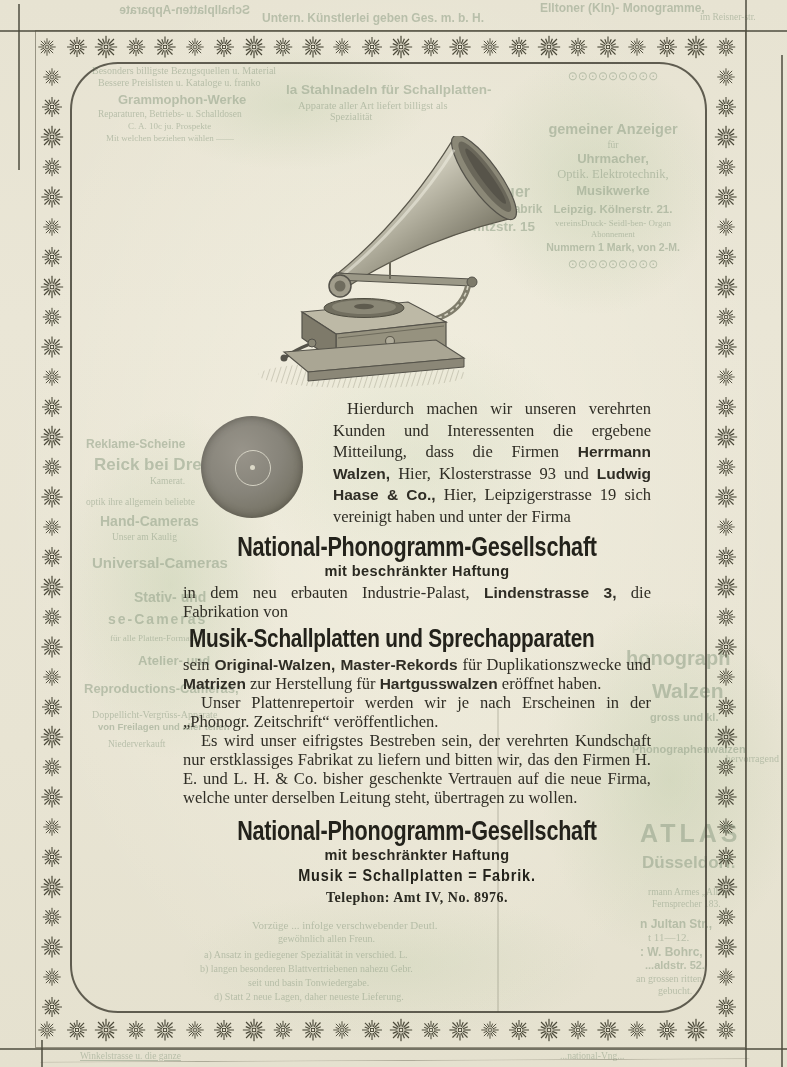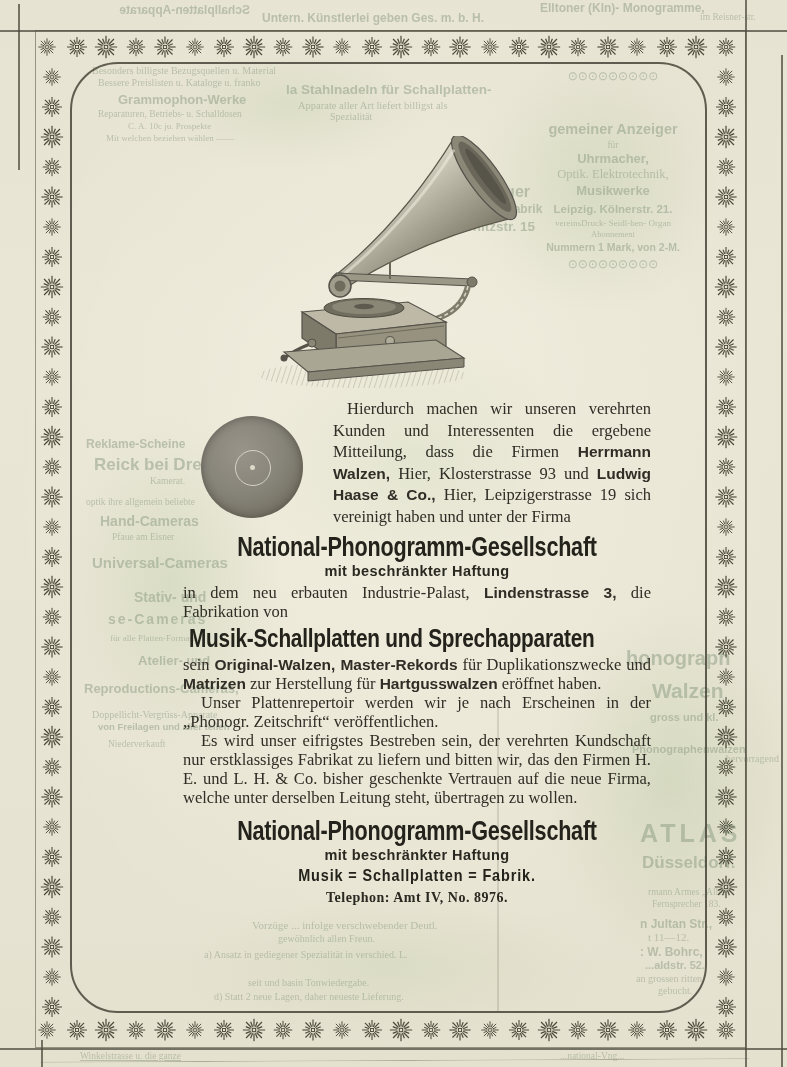--- a/index.html
+++ b/index.html
@@ -86,21 +86,21 @@
       <div class="ghost gb" style="left: 528px; top: 242px; font-size: 10.5px; width: 170px; text-align: center;">Nummern 1 Mark, von 2-M.</div>
       <div class="ghost" style="left: 528px; top: 258px; font-size: 12px; width: 170px; text-align: center;">⊙⊙⊙⊙⊙⊙⊙⊙⊙</div>
       <div class="ghost gb" style="left: 415px; top: 184px; font-size: 16px; width: 150px; text-align: center;">Max Sauer</div>
       <div class="ghost gb" style="left: 415px; top: 203px; font-size: 12px; width: 150px; text-align: center;">...uren- res -Fabrik</div>
       <div class="ghost gb" style="left: 415px; top: 220px; font-size: 13.5px; width: 150px; text-align: center;">Leibnitzstr. 15</div>
       <div class="ghost gb" style="left: 86px; top: 438px; font-size: 12px; width: 155px;">Reklame-Scheine</div>
       <div class="ghost gb" style="left: 94px; top: 456px; font-size: 17px; width: 190px;">Reick bei Dresden</div>
       <div class="ghost" style="left: 150px; top: 477px; font-size: 9.5px; width: 100px;">Kamerat.</div>
       <div class="ghost" style="left: 86px; top: 498px; font-size: 9.5px; width: 180px;">optik ihre allgemein beliebte</div>
       <div class="ghost gb" style="left: 100px; top: 514px; font-size: 14px; width: 160px;">Hand-Cameras</div>
-      <div class="ghost" style="left: 112px; top: 533px; font-size: 9.5px; width: 140px;">Pfaue am Eisner</div>
+      <div class="ghost" style="left: 112px; top: 533px; font-size: 9.5px; width: 140px;">Unser am Kaulig</div>
       <div class="ghost gb" style="left: 92px; top: 555px; font-size: 15px; width: 180px;">Universal-Cameras</div>
       <div class="ghost gb" style="left: 134px; top: 590px; font-size: 14px; width: 130px;">Stativ- und</div>
       <div class="ghost gb" style="left: 108px; top: 612px; font-size: 14px; width: 160px; letter-spacing: 2px;">se-Cameras</div>
       <div class="ghost" style="left: 110px; top: 634px; font-size: 9px; width: 155px;">für alle Platten-Formate</div>
       <div class="ghost gb" style="left: 138px; top: 654px; font-size: 13px; width: 135px;">Atelier- und</div>
       <div class="ghost gb" style="left: 84px; top: 682px; font-size: 13px; width: 200px;">Reproductions-Cameras,</div>
       <div class="ghost" style="left: 92px; top: 710px; font-size: 10px; width: 195px;">Doppellicht-Vergrüss-Apparate</div>
       <div class="ghost gb" style="left: 98px; top: 722px; font-size: 9.5px; width: 195px;">von Freilagen und aller teilen</div>
       <div class="ghost" style="left: 108px; top: 740px; font-size: 9.5px; width: 150px;">Niederverkauft</div>
       <div class="ghost gb" style="left: 626px; top: 648px; font-size: 20px; width: 150px;">honograph</div>
@@ -114,20 +114,21 @@
       <div class="ghost" style="left: 652px; top: 900px; font-size: 9.5px; width: 125px;">Fernsprecher 183.</div>
       <div class="ghost gb" style="left: 640px; top: 918px; font-size: 12px; width: 130px;">n Jultan Str.,</div>
       <div class="ghost" style="left: 648px; top: 932px; font-size: 11px; width: 120px;">t 11—12.</div>
       <div class="ghost gb" style="left: 640px; top: 946px; font-size: 12px; width: 130px;">: W. Bohrc,</div>
       <div class="ghost gb" style="left: 645px; top: 960px; font-size: 11px; width: 120px;">...aldstr. 52.</div>
       <div class="ghost" style="left: 636px; top: 974px; font-size: 10px; width: 135px;">an grossen ritten</div>
       <div class="ghost" style="left: 658px; top: 986px; font-size: 10px; width: 90px;">gebucht.</div>
       <div class="ghost" style="left: 252px; top: 920px; font-size: 11px; width: 335px;">Vorzüge ... infolge verschwebender Deutl.</div>
       <div class="ghost" style="left: 278px; top: 934px; font-size: 10px; width: 250px;">gewöhnlich allen Freun.</div>
       <div class="ghost" style="left: 204px; top: 950px; font-size: 10px; width: 365px;">a) Ansatz in gediegener Spezialität in verschied. L.</div>
+      <div class="ghost" style="left: 200px; top: 964px; font-size: 10px; width: 372px;">b) langen besonderen Blattvertriebenen nahezu Gebr.</div>
       <div class="ghost" style="left: 248px; top: 978px; font-size: 10px; width: 265px;">seit und basin Tonwiedergabe.</div>
       <div class="ghost" style="left: 214px; top: 992px; font-size: 10px; width: 335px;">d) Statt 2 neue Lagen, daher neueste Lieferung.</div>
       <div class="ghost" style="left: 80px; top: 1052px; font-size: 9.5px; width: 220px; text-decoration: underline;">Winkelstrasse u. die ganze</div>
       <div class="ghost" style="left: 560px; top: 1052px; font-size: 9.5px; width: 160px;">...national-Vng...</div>
     </div>
 
   <div class="hline" style="left:0;top:30px;width:787px;height:2px;"></div>
   <div class="hline" style="left:0;top:1048px;width:787px;height:2px;"></div>
   <div class="vline" style="left:18px;top:4px;width:2px;height:166px;"></div>
   <div class="vline" style="left:41px;top:1040px;width:2px;height:27px;"></div>

